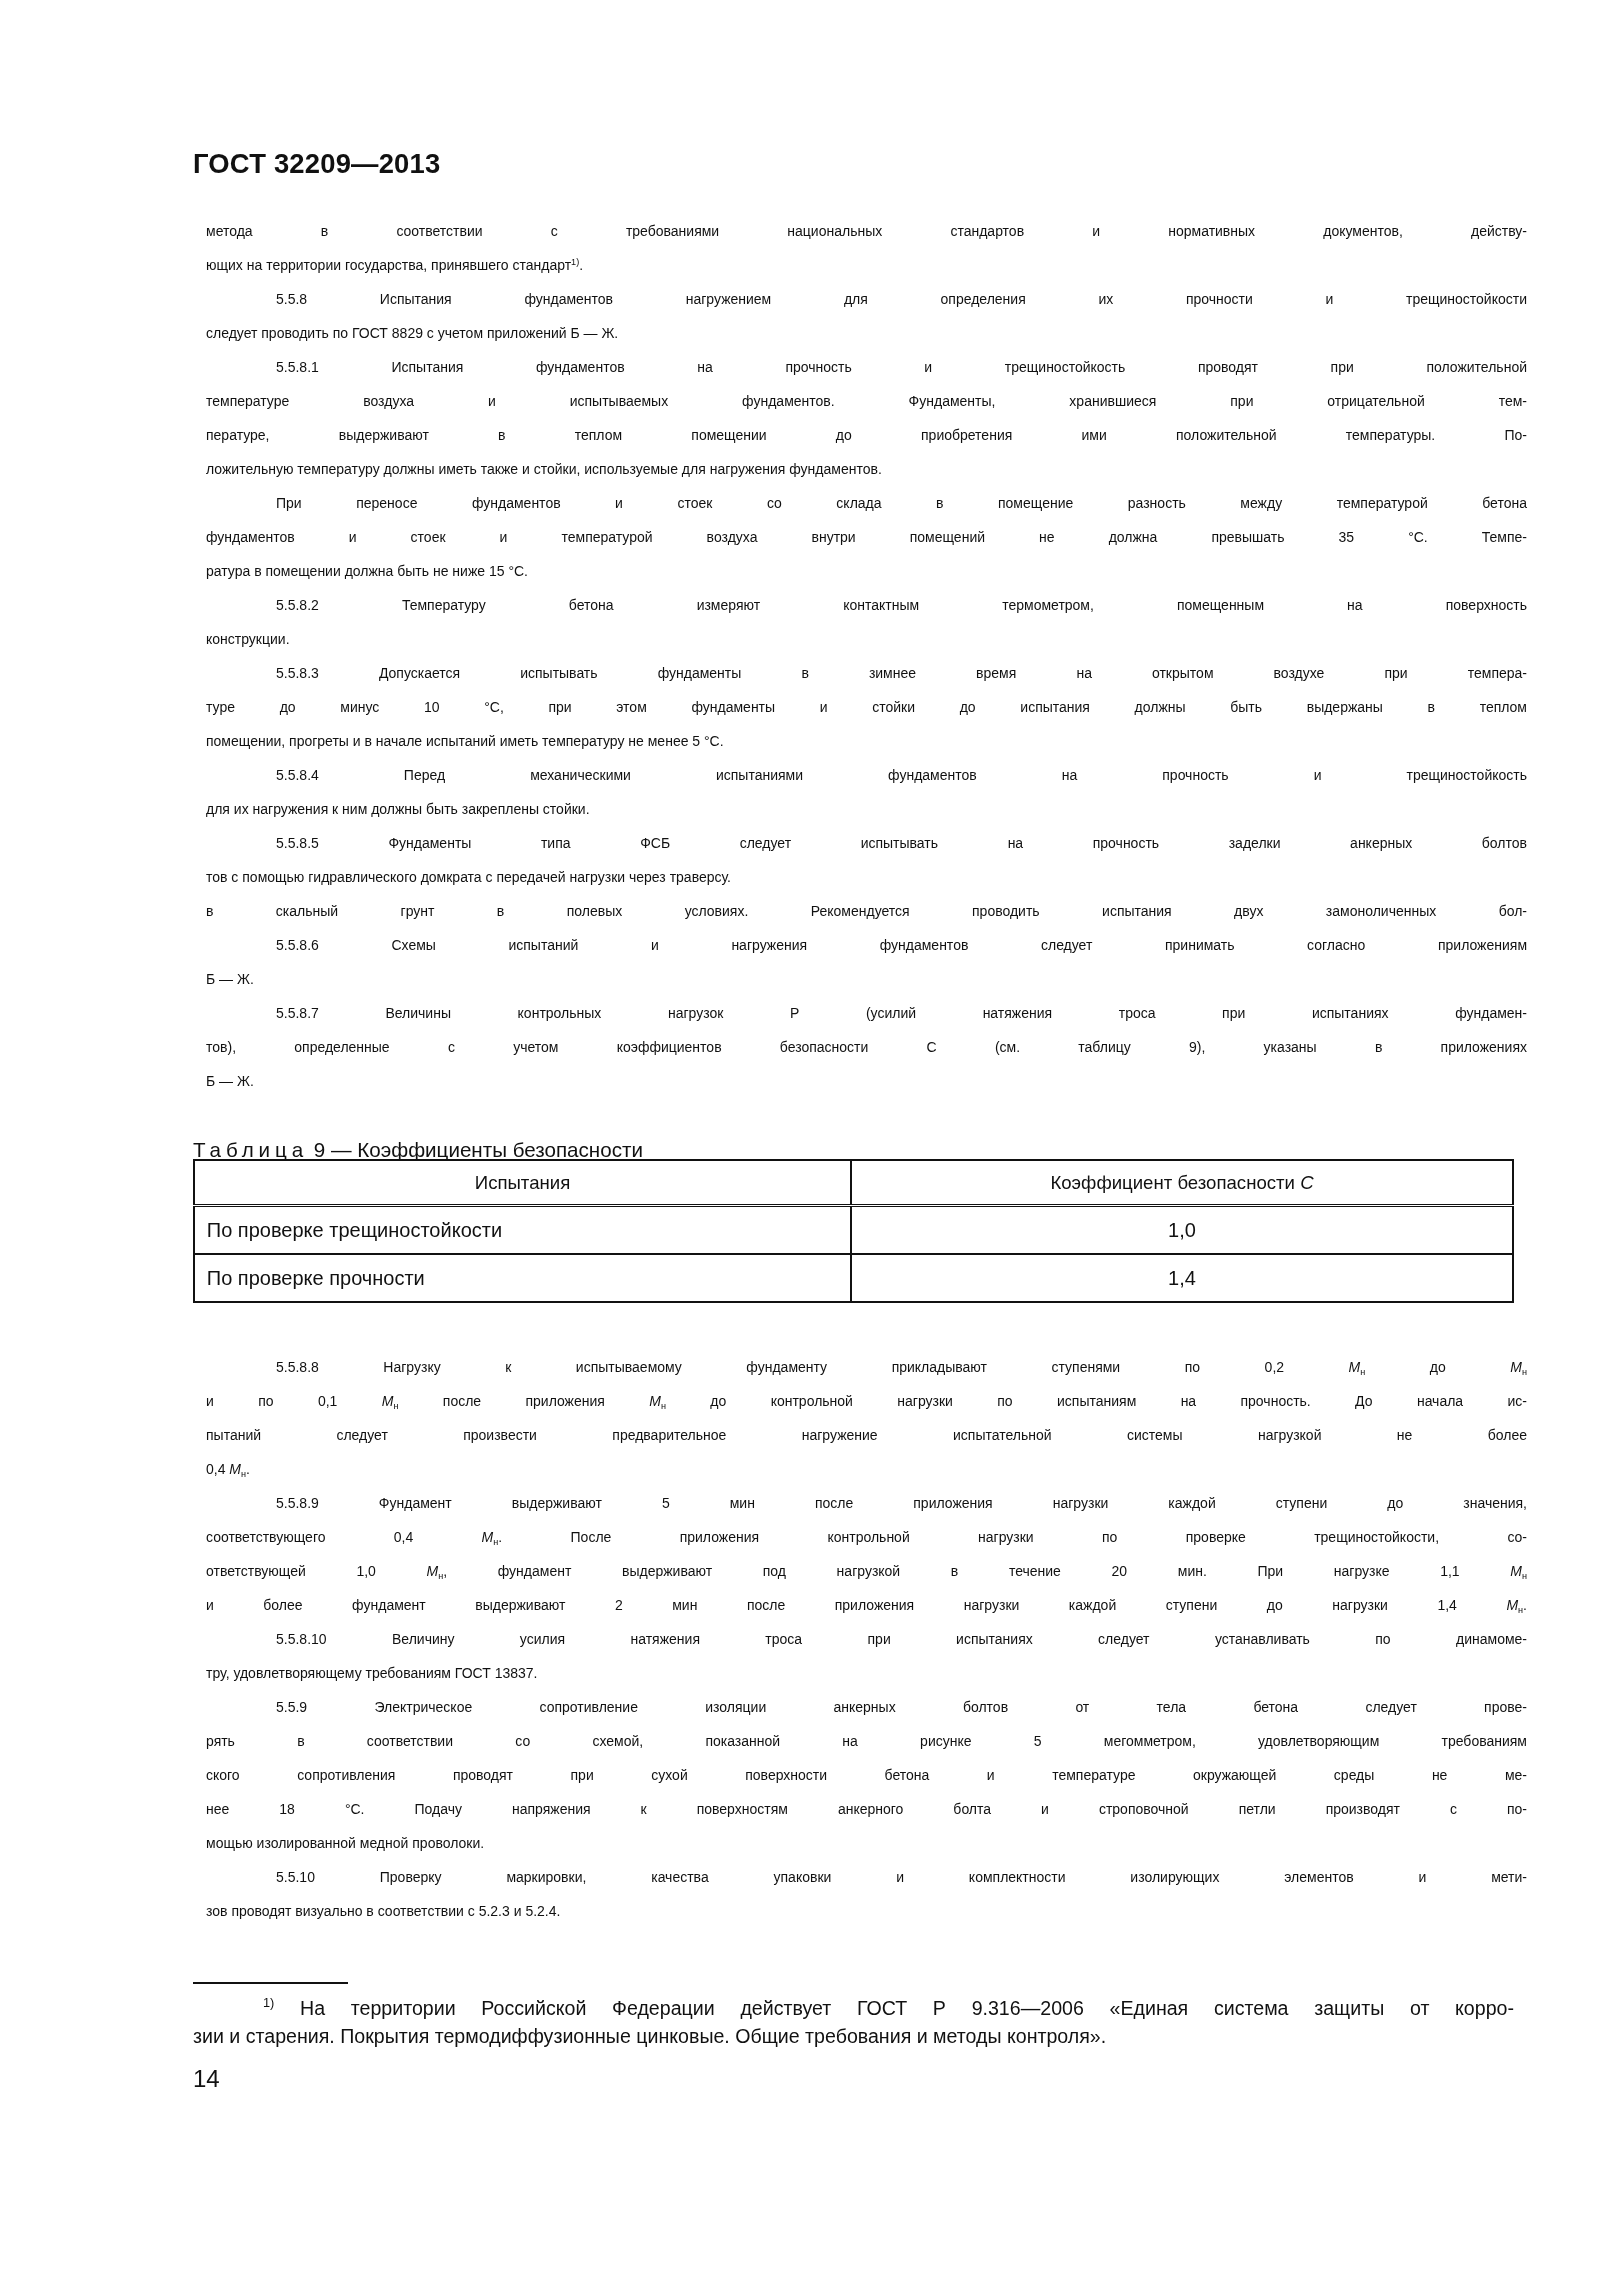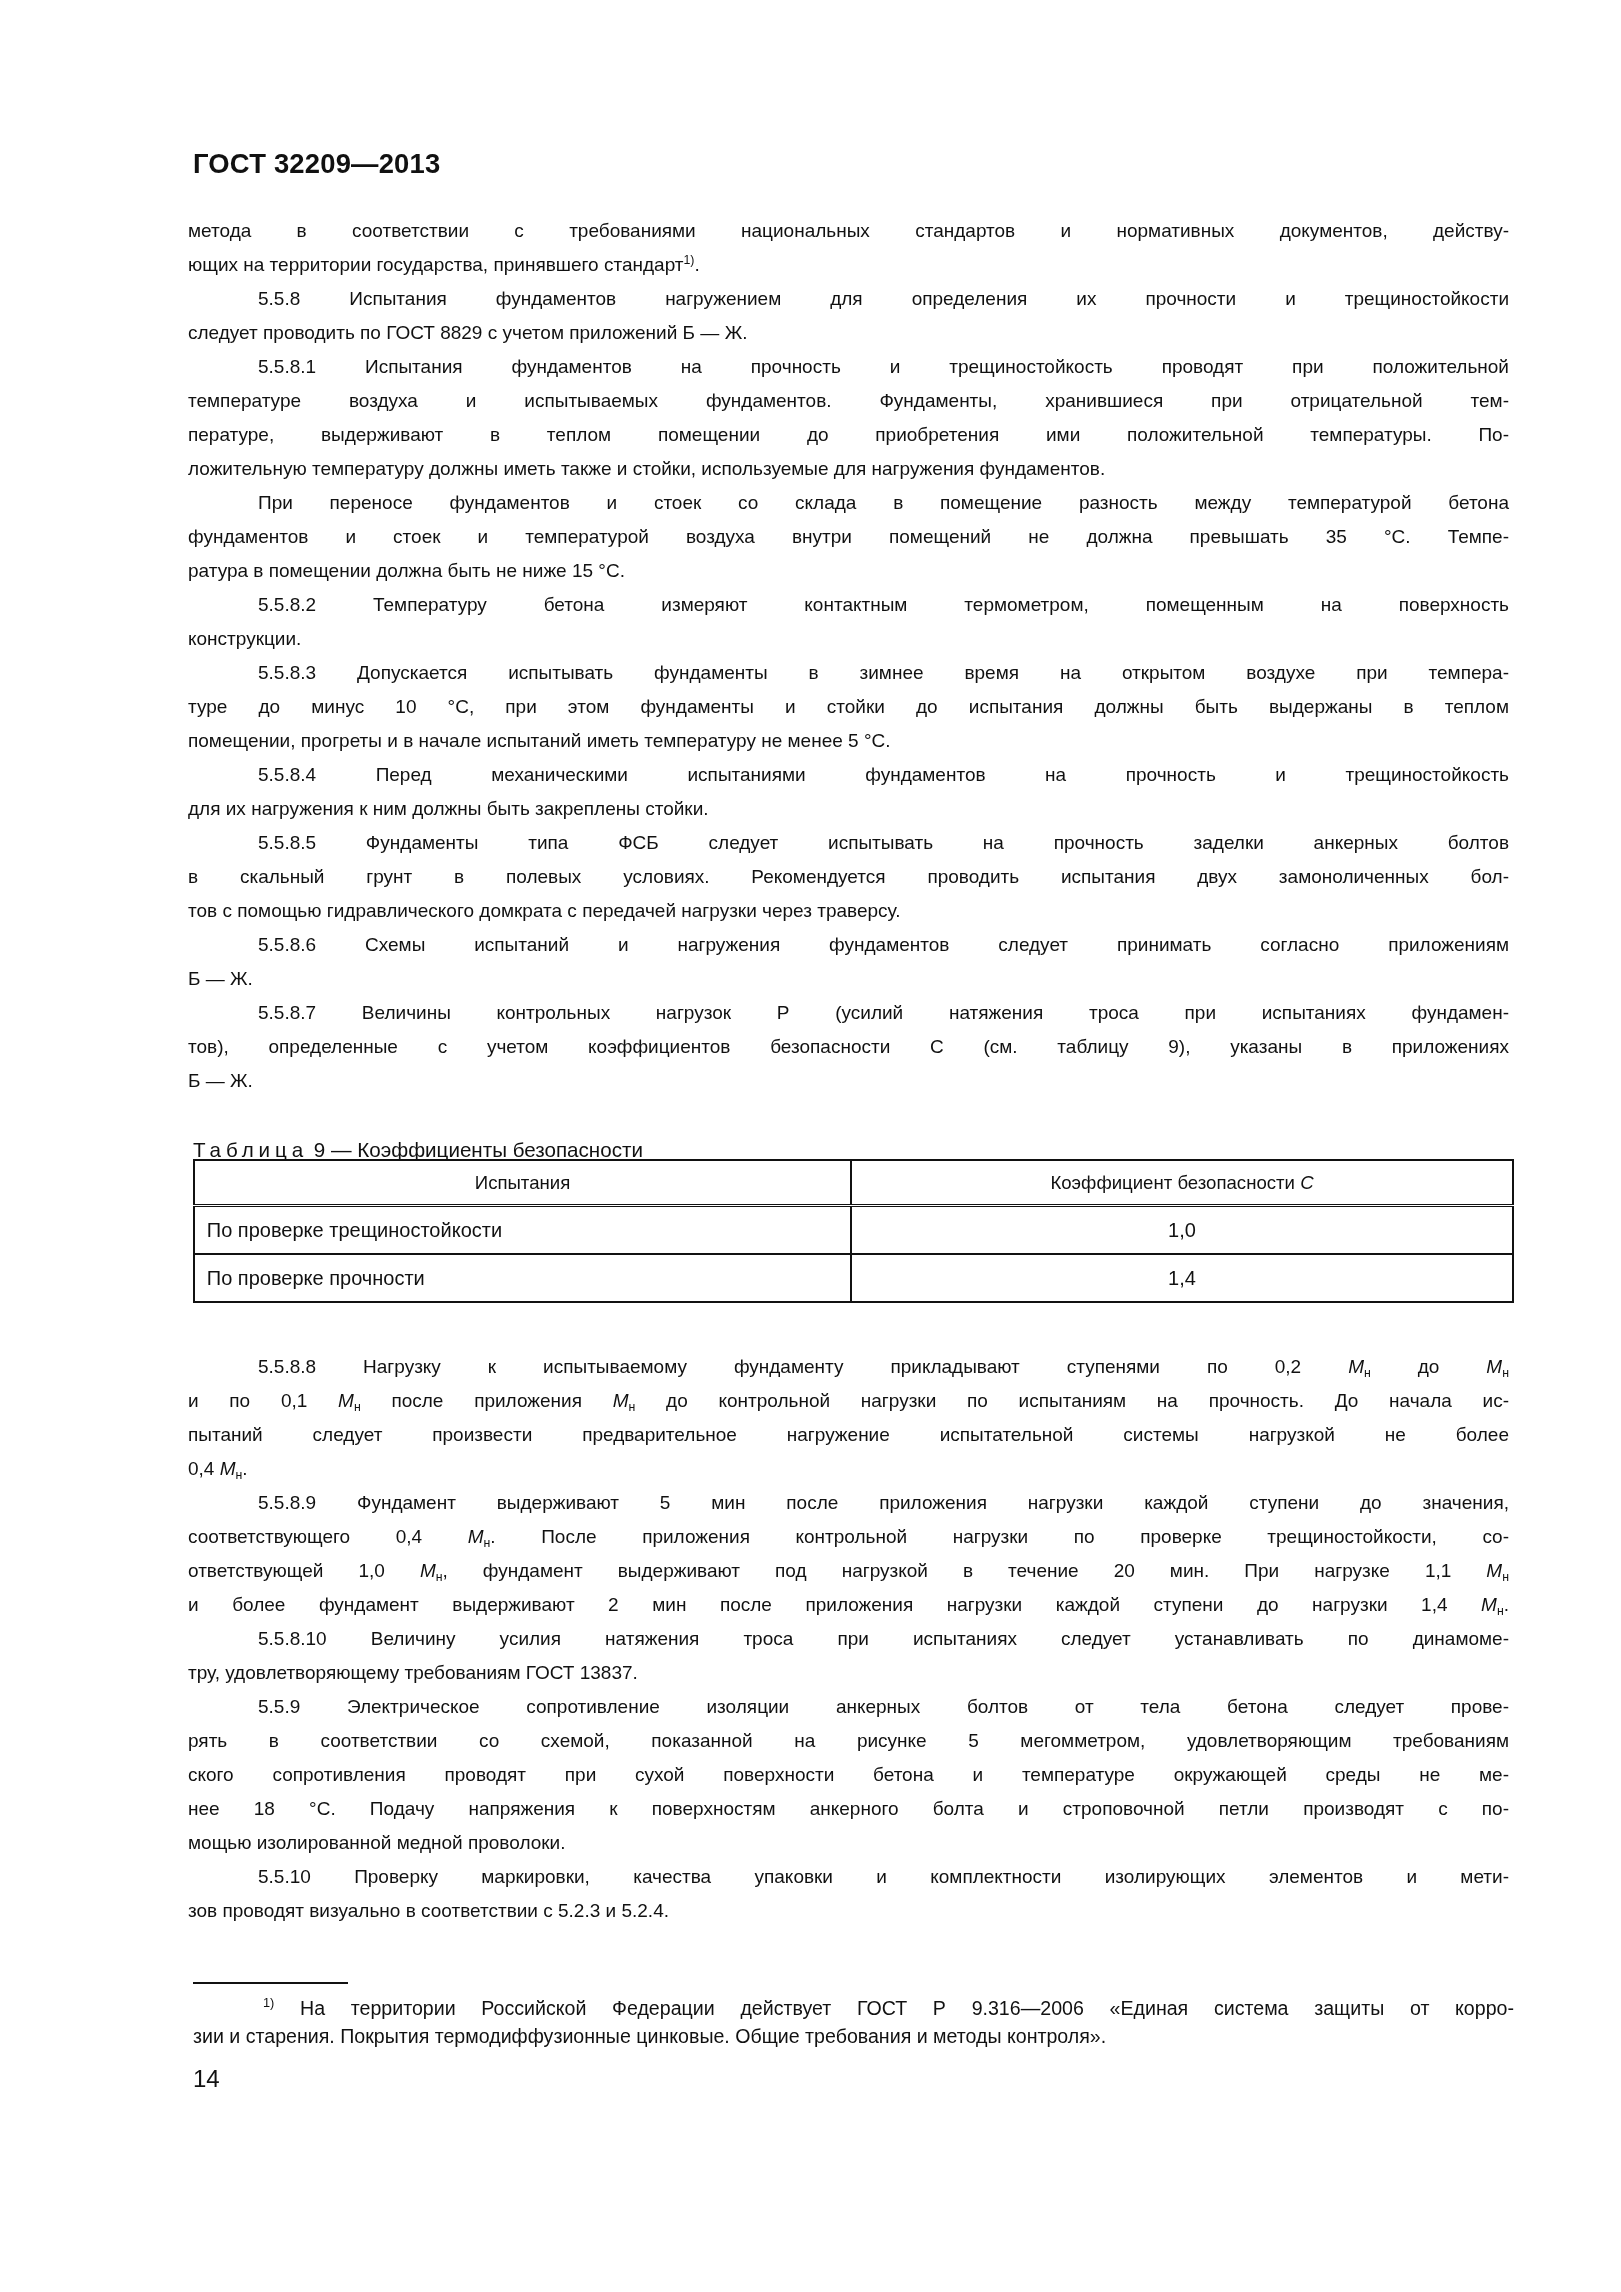--- a/index.html
+++ b/index.html
@@ -1,19 +1,19 @@
 <!DOCTYPE html>
 <html><head>
 <meta charset="utf-8">
 <style>
   html, body { margin:0; padding:0; background:#ffffff; }
   body { width:1621px; height:2293px; position:relative; overflow:hidden;
          font-family:"Liberation Sans", sans-serif; color:#111111; }
   .header { position:absolute; left:193px; top:148px; font-size:27.4px; font-weight:bold; letter-spacing:0.2px; }
-  .body-text { position:absolute; left:188px; width:1321px; font-size:19px; }
+  .body-text { position:absolute; left:206px; width:1321px; font-size:14px; }
   .line { height:34px; line-height:34px; white-space:nowrap; text-align:justify; text-align-last:justify; }
   .line.last { text-align-last:left; }
   .line.indent { padding-left:70px; }
   sub { font-size:65%; vertical-align:-0.35em; line-height:0; }
   sup { font-size:65%; vertical-align:0.6em; line-height:0; }
   i { font-style:italic; }
   .caption { position:absolute; left:193px; top:1115px; font-size:20.6px; line-height:29px;margin-top:20px; }
   .caption .spaced { letter-spacing:4.9px; }
   table.t9 { position:absolute; left:193px; top:1159px; width:1321px; border-collapse:collapse;
              font-size:20px; }
@@ -53,22 +53,22 @@
   <div class="line last">конструкции.</div>
 
   <div class="line indent">5.5.8.3  Допускается испытывать фундаменты в зимнее время на открытом воздухе при темпера-</div>
   <div class="line">туре до минус 10 °С, при этом фундаменты и стойки до испытания должны быть выдержаны в теплом</div>
   <div class="line last">помещении, прогреты и в начале испытаний иметь температуру не менее 5 °С.</div>
 
   <div class="line indent">5.5.8.4  Перед механическими испытаниями фундаментов на прочность и трещиностойкость</div>
   <div class="line last">для их нагружения к ним должны быть закреплены стойки.</div>
 
   <div class="line indent">5.5.8.5  Фундаменты типа ФСБ следует испытывать на прочность заделки анкерных болтов</div>
+  <div class="line last">тов с помощью гидравлического домкрата с передачей нагрузки через траверсу.</div>
   <div class="line">в скальный грунт в полевых условиях. Рекомендуется проводить испытания двух замоноличенных бол-</div>
-  <div class="line last">тов с помощью гидравлического домкрата с передачей нагрузки через траверсу.</div>
 
   <div class="line indent">5.5.8.6  Схемы испытаний и нагружения фундаментов следует принимать согласно приложениям</div>
   <div class="line last">Б — Ж.</div>
 
   <div class="line indent">5.5.8.7  Величины контрольных нагрузок Р (усилий натяжения троса при испытаниях фундамен-</div>
   <div class="line">тов), определенные с учетом коэффициентов безопасности С (см. таблицу 9), указаны в приложениях</div>
   <div class="line last">Б — Ж.</div>
 </div>
 
 <div class="caption">

